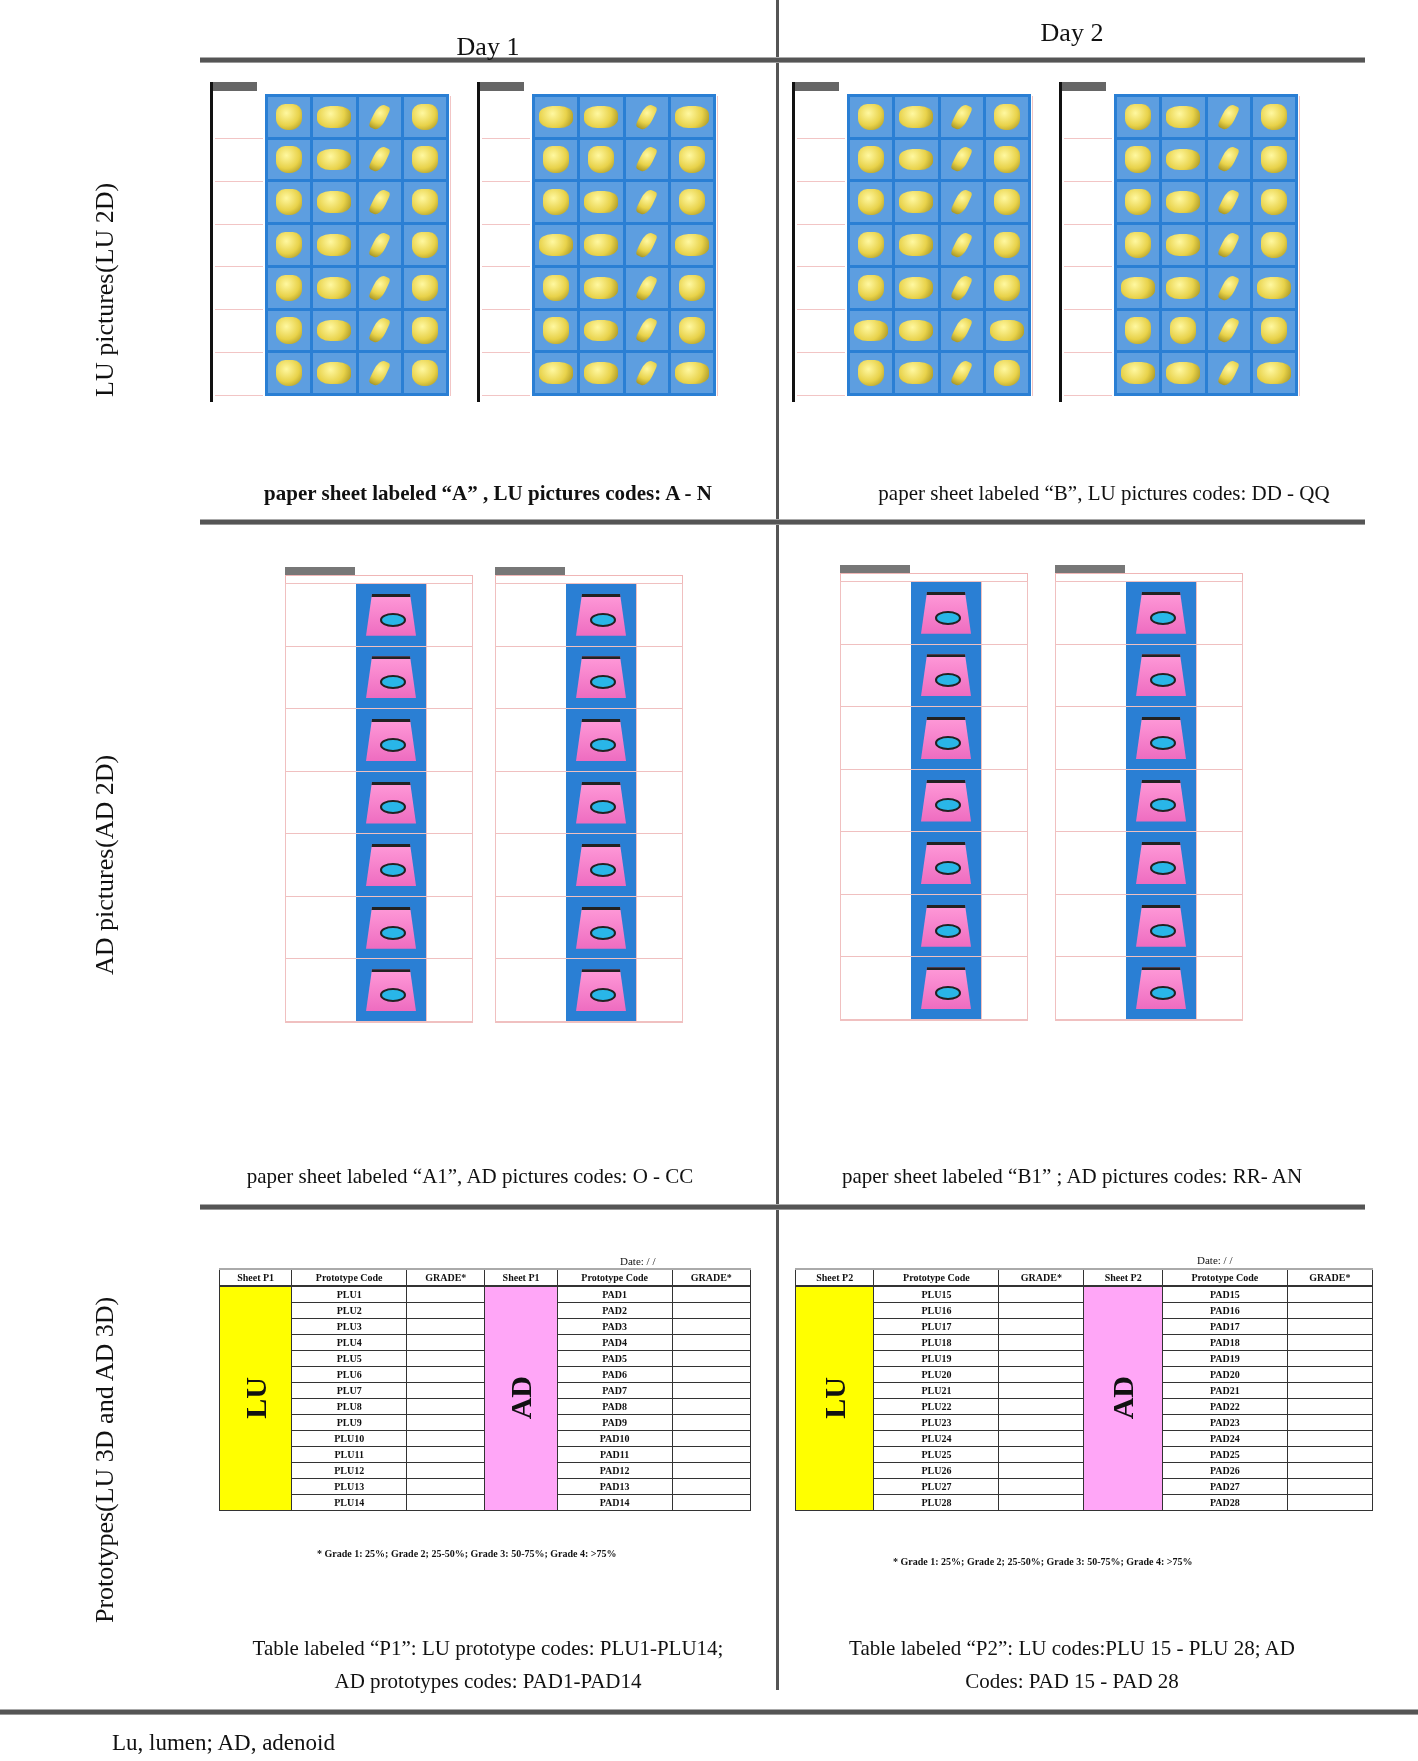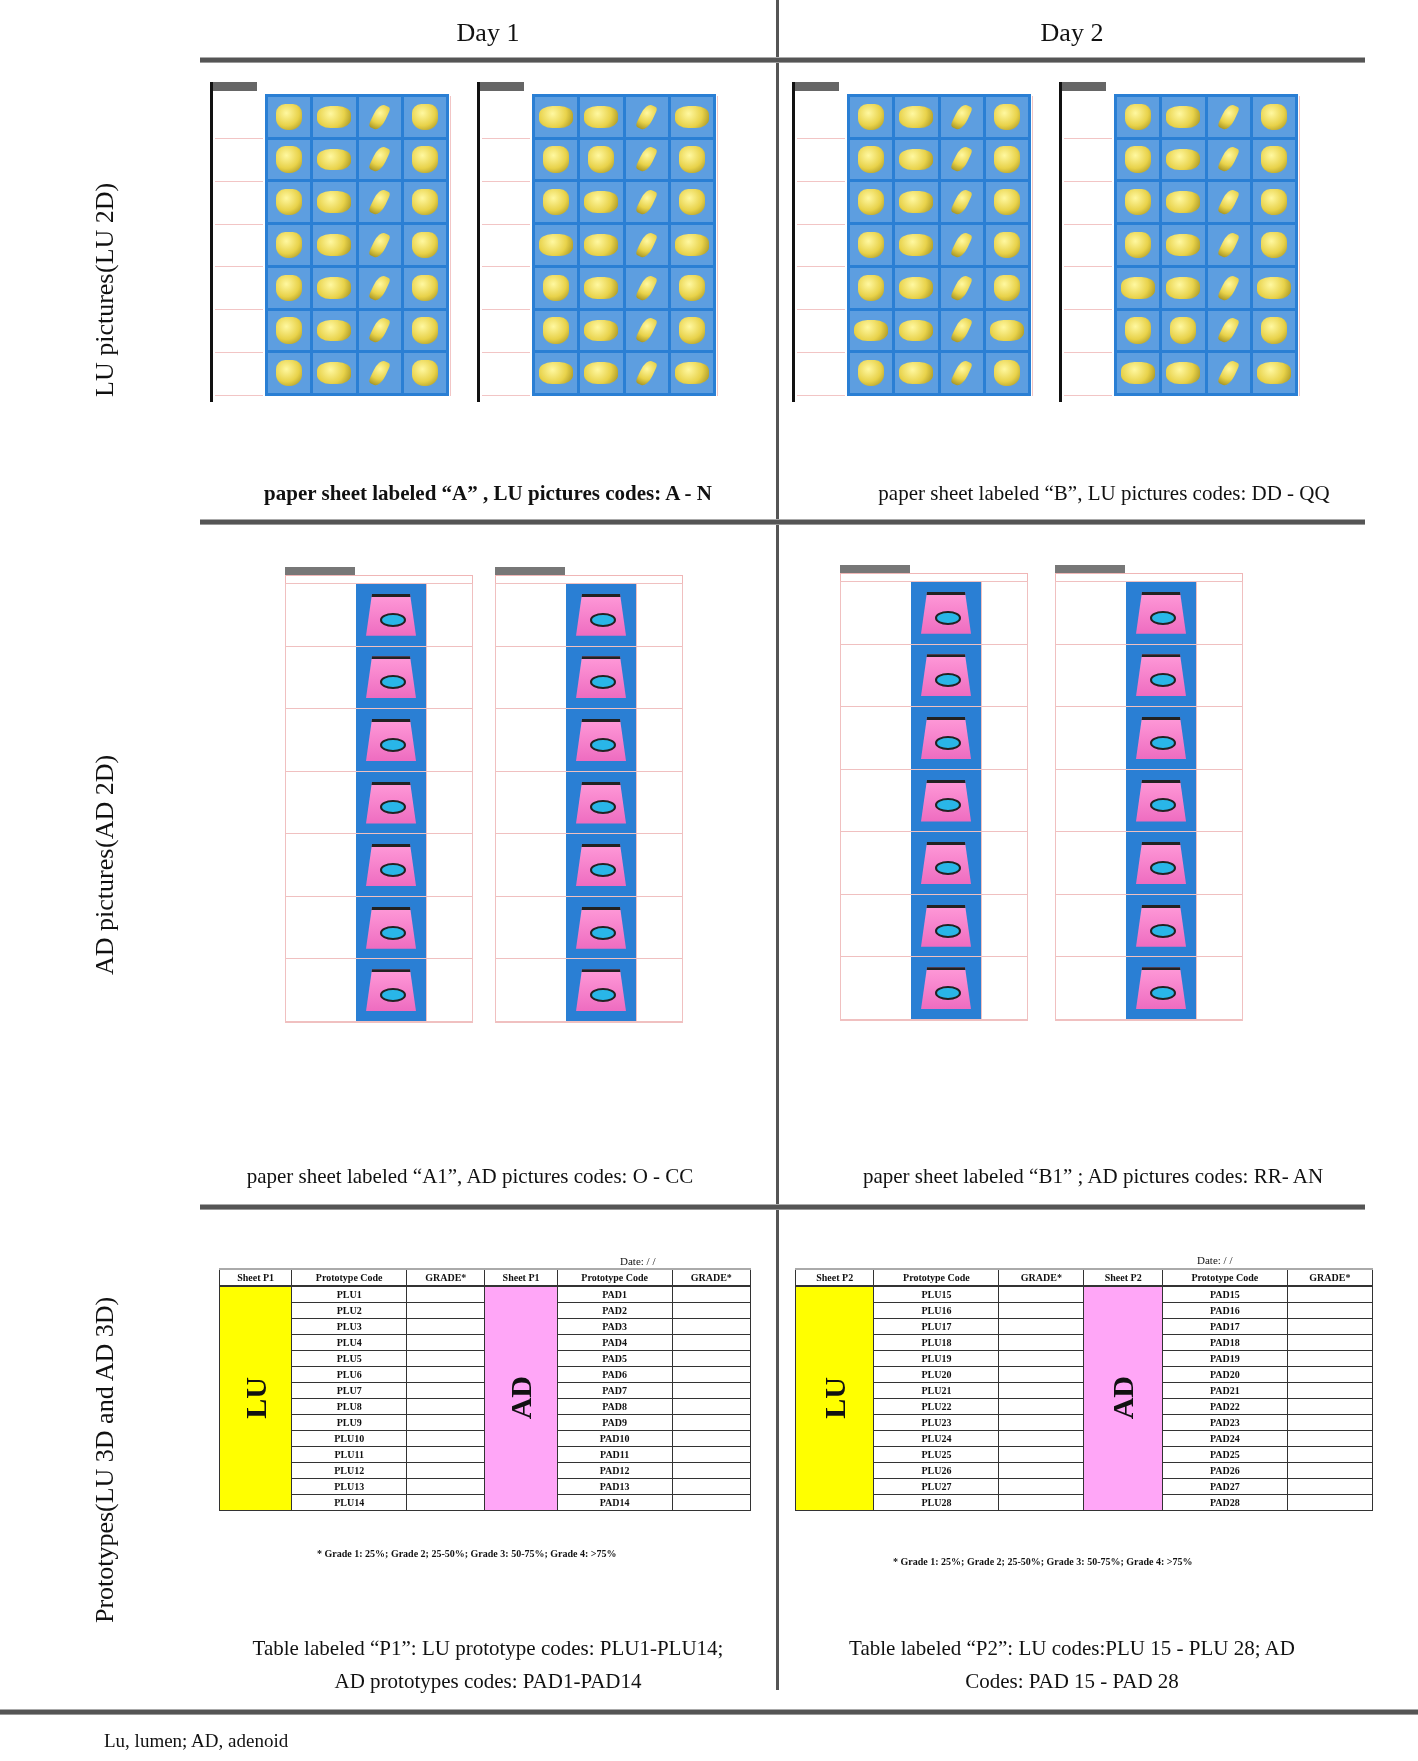--- a/index.html
+++ b/index.html
@@ -5,21 +5,21 @@
   html, body { margin:0; padding:0; background:#fff; }
   body { width:1418px; height:1761px; position:relative; overflow:hidden;
          font-family:"Liberation Serif","DejaVu Serif",serif; color:#111; }
   .hline { position:absolute; background:#555; height:4px; box-shadow:0 1px 0 #999, 0 -1px 0 #aaa; }
   .vline { position:absolute; background:#555; width:3px; }
   .day { position:absolute; top:18px; font-size:26px; text-align:center; }
   .rowlabel { position:absolute; writing-mode:vertical-rl; transform:rotate(180deg);
               font-size:26px; text-align:center; line-height:1.9; display:flex;
               align-items:center; justify-content:center; }
   .caption { position:absolute; font-size:21px; text-align:center; line-height:1.55; }
-  .footnote { position:absolute; left:104px; top:1730px; font-size:19px; }
+  .footnote { position:absolute; left:112px; top:1730px; font-size:23px; }
 
   
   .lu-sheet { position:absolute; display:flex; gap:0; }
   .lu-page { position:relative; width:264px; height:320px; border-left:3px solid #111; }
   .lu-tab { position:absolute; left:0; top:0; width:44px; height:9px; background:#666; }
   .lu-codes { position:absolute; left:2px; top:14px; width:48px; height:300px; display:flex; flex-direction:column; }
   .lu-codes div { flex:1; border-bottom:1px solid #f2c5c5; font-size:4px; color:#900; display:flex; align-items:center; justify-content:center; }
   .lu-grid { position:absolute; left:52px; top:12px; width:184px; height:302px; background:#2a7fd4;
              display:grid; grid-template-columns:repeat(4,1fr); grid-template-rows:repeat(7,1fr); gap:3px; padding:3px; box-sizing:border-box; }
   .lu-cell { background:#5d9ee0; display:flex; align-items:center; justify-content:center; }
@@ -55,21 +55,21 @@
 </style>
 </head>
 <body>
 
 <div class="vline" style="left:776px;top:0;height:1690px;"></div>
 <div class="hline" style="left:200px;top:58px;width:1165px;"></div>
 <div class="hline" style="left:200px;top:520px;width:1165px;"></div>
 <div class="hline" style="left:200px;top:1205px;width:1165px;"></div>
 <div class="hline" style="left:0;top:1710px;width:1418px;"></div>
 
-<div class="day" style="left:200px;width:576px;">Day 1</div>
+<div class="day" style="left:200px;width:576px;margin-top:14px;">Day 1</div>
 <div class="day" style="left:779px;width:586px;">Day 2</div>
 
 <div class="rowlabel" style="left:50px;top:70px;width:110px;height:440px;">
   <span>LU pictures</span>
   <span>(LU 2D)</span>
 </div>
 <div class="rowlabel" style="left:50px;top:530px;width:110px;height:670px;">
   <span>AD pictures</span>
   <span>(AD 2D)</span>
 </div>
@@ -703,21 +703,21 @@
           <div class="ad-img">
             <div class="ad-block"></div>
           </div>
           <div class="ad-grade"></div>
         </div>
     </div>
   </div>
 </div>
 
 <div class="caption" style="left:182px;width:576px;top:1160px;">paper sheet labeled “A1”, AD pictures codes: O - CC</div>
-<div class="caption" style="left:779px;width:586px;top:1160px;padding-left:21px;">paper sheet labeled “B1” ; AD pictures codes: RR- AN</div>
+<div class="caption" style="left:779px;width:586px;top:1160px;">paper sheet labeled “B1” ; AD pictures codes: RR- AN</div>
 
 <div class="pdate" style="left:620px;top:1255px;">Date:    /    /</div>
 <table class="ptable" style="left:219px;top:1268px;width:532px;border-radius:17px;">
   <thead>
     <tr>
       <th>Sheet P1</th>
       <th>Prototype Code</th>
       <th>GRADE*</th>
       <th>Sheet P1</th>
       <th>Prototype Code</th>

